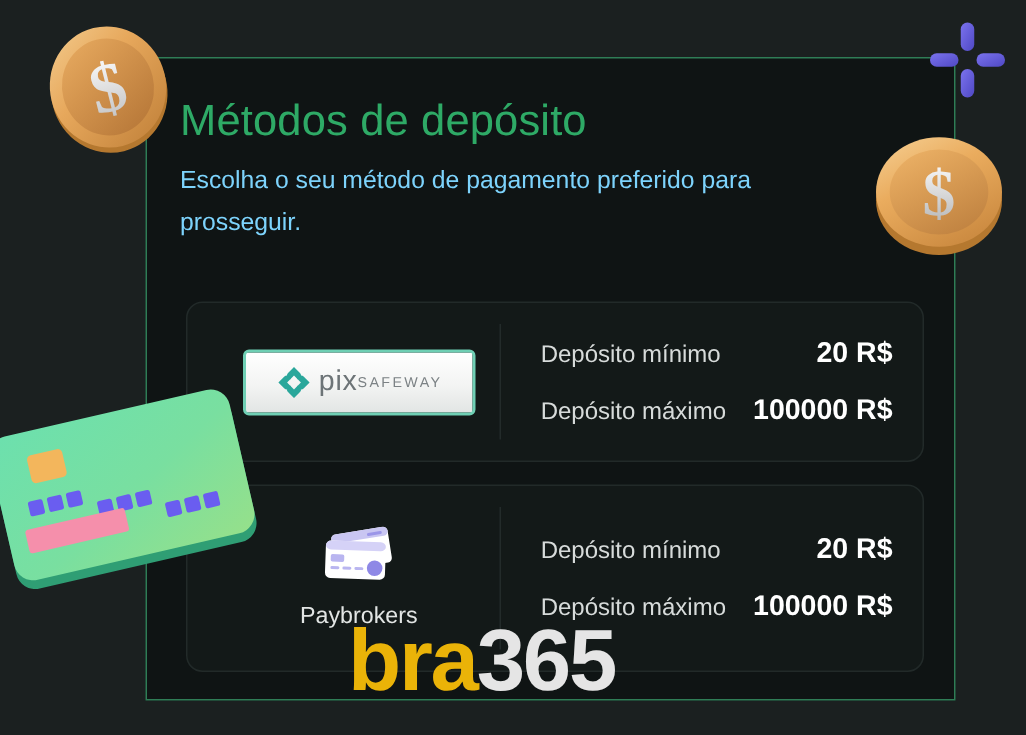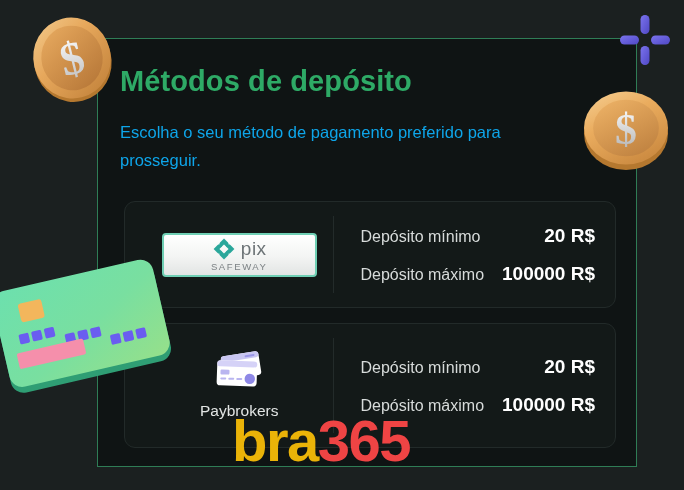--- a/index.html
+++ b/index.html
@@ -20,32 +20,32 @@
     background:#0f1414;
     border:1px solid #2f7d56;
     box-sizing:border-box;
     z-index:2;
   }
 
   .panel-title{
     position:absolute;
     left:22px;top:26px;
     font-size:29px;
-    font-weight:bold;
+    font-weight:normal;
     color:#2eaa66;
     letter-spacing:.1px;
     white-space:nowrap;
   }
   .panel-sub{
     position:absolute;
-    left:22px;top:79px;
+    left:22px;top:67px;
     width:430px;
     font-size:16.5px;
     line-height:28px;
-    color:#0ea5e9;
+    color:#7dd3fc;
   }
 
   
   .methods{
     position:absolute;
     left:26px;top:162px;
     width:492px;
     display:flex;
     flex-direction:column;
     gap:15px;
@@ -98,21 +98,21 @@
     margin-left:18px;
   }
 
   
   .pix-card{
     width:155px;height:44px;
     background:linear-gradient(180deg,#ffffff 0%,#f3f4f3 55%,#e2e5e4 100%);
     border:2px solid #6fcfb4;
     border-radius:4px;
     display:flex;
-    flex-direction:column;
+    flex-direction:row;
     align-items:center;
     justify-content:center;
     box-sizing:border-box;
   }
   .pix-top{display:flex;align-items:center;gap:5px;height:22px;}
   .pix-word{
     font-size:19px;color:#6d7477;letter-spacing:.5px;
     font-weight:400;line-height:19px;
   }
   .pix-tag{
@@ -142,21 +142,21 @@
     position:absolute;
     left:232px;top:412px;
     font-size:58px;
     font-weight:bold;
     letter-spacing:-1.5px;
     line-height:58px;
     z-index:7;
     white-space:nowrap;
   }
   .wm-a{color:#eab308;}
-  .wm-b{color:#ef4444;}
+  .wm-b{color:#e5e5e5;}
 </style>
 </head>
 <body>
 
 <div id="stage">
 
   <div class="panel">
 
     <div class="panel-title">Métodos de depósito</div>
     <div class="panel-sub">Escolha o seu método de pagamento preferido para prosseguir.</div>

